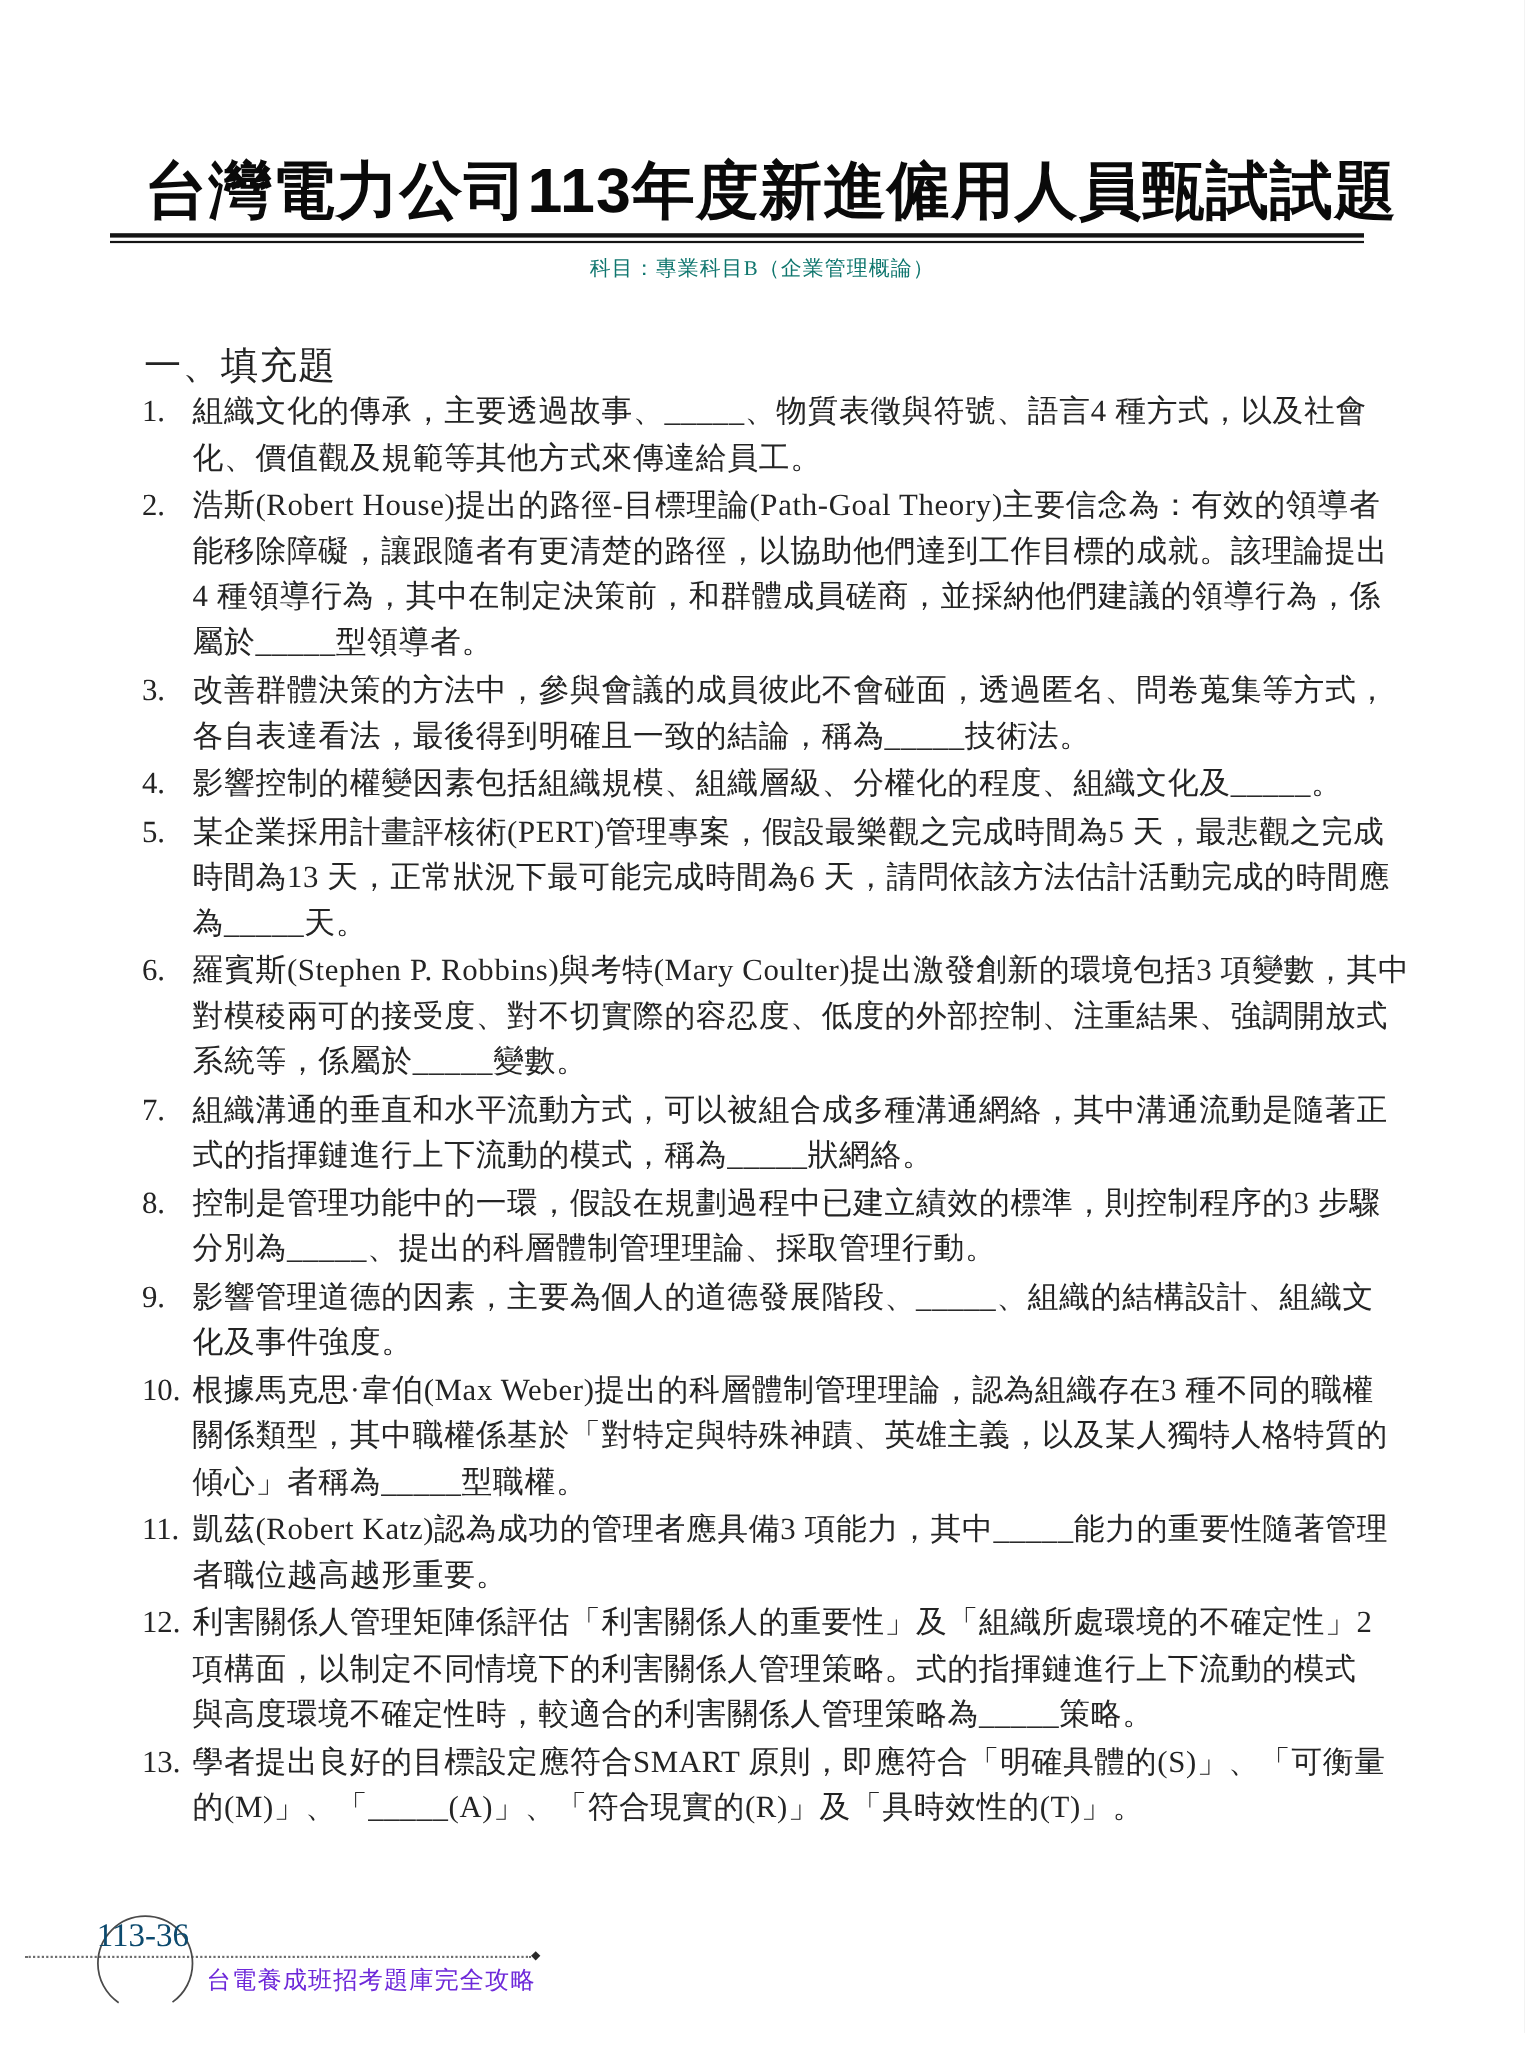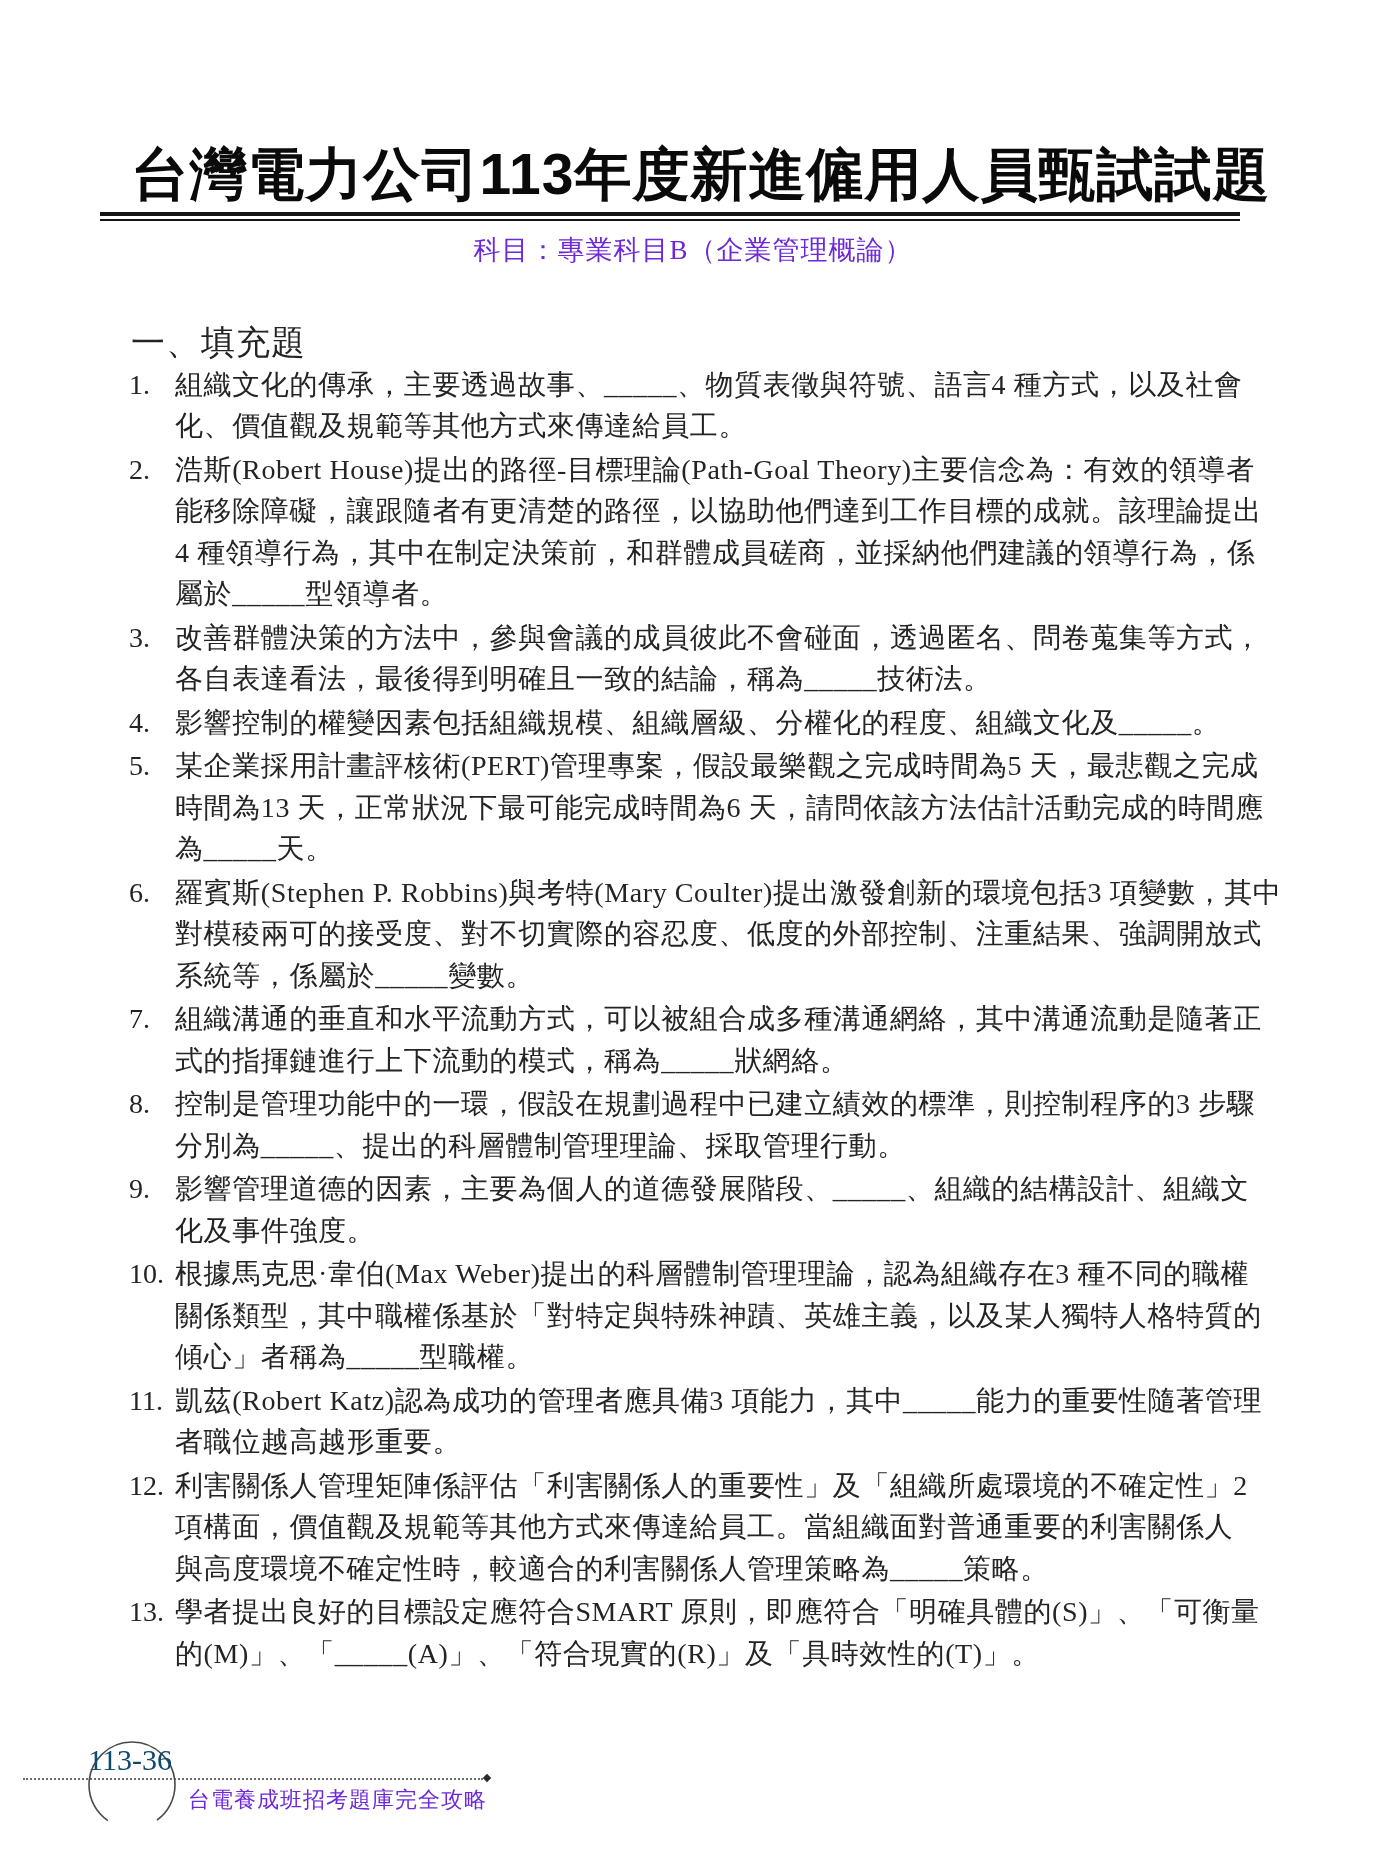--- a/index.html
+++ b/index.html
@@ -26,24 +26,24 @@
   .title-rule {
     margin:9px 0 0 100px;
     width:1140px;
     height:3px;
     border-top:4px solid #141414;
     border-bottom:2px solid #141414;
   }
   .doc-subtitle {
     margin-top:13px;
     text-align:center;
-    font-size:27px;
+    font-size:19px;
     line-height:1.2;
     letter-spacing:1px;
-    color:#6d28d9;
+    color:#0f766e;
   }
   
   .content { margin:56px 110px 0 175px; }
   .section-heading {
     position:relative; left:-44px;
     font-size:34px;
     line-height:41.5px;
     letter-spacing:1px;
     color:#242424;
   }
@@ -159,21 +159,21 @@
           <div class="qline">傾心」者稱為_____型職權。</div>
         </li>
         <li>
           <span class="qnum">11.</span>
           <div class="qline">凱茲(Robert Katz)認為成功的管理者應具備3 項能力，其中_____能力的重要性隨著管理</div>
           <div class="qline">者職位越高越形重要。</div>
         </li>
         <li>
           <span class="qnum">12.</span>
           <div class="qline">利害關係人管理矩陣係評估「利害關係人的重要性」及「組織所處環境的不確定性」2</div>
-          <div class="qline">項構面，價值觀及規範等其他方式來傳達給員工。當組織面對普通重要的利害關係人</div>
+          <div class="qline">項構面，以制定不同情境下的利害關係人管理策略。式的指揮鏈進行上下流動的模式</div>
           <div class="qline">與高度環境不確定性時，較適合的利害關係人管理策略為_____策略。</div>
         </li>
         <li>
           <span class="qnum">13.</span>
           <div class="qline">學者提出良好的目標設定應符合SMART 原則，即應符合「明確具體的(S)」、「可衡量</div>
           <div class="qline">的(M)」、「_____(A)」、「符合現實的(R)」及「具時效性的(T)」。</div>
         </li>
       </ol>
   </div>
 

